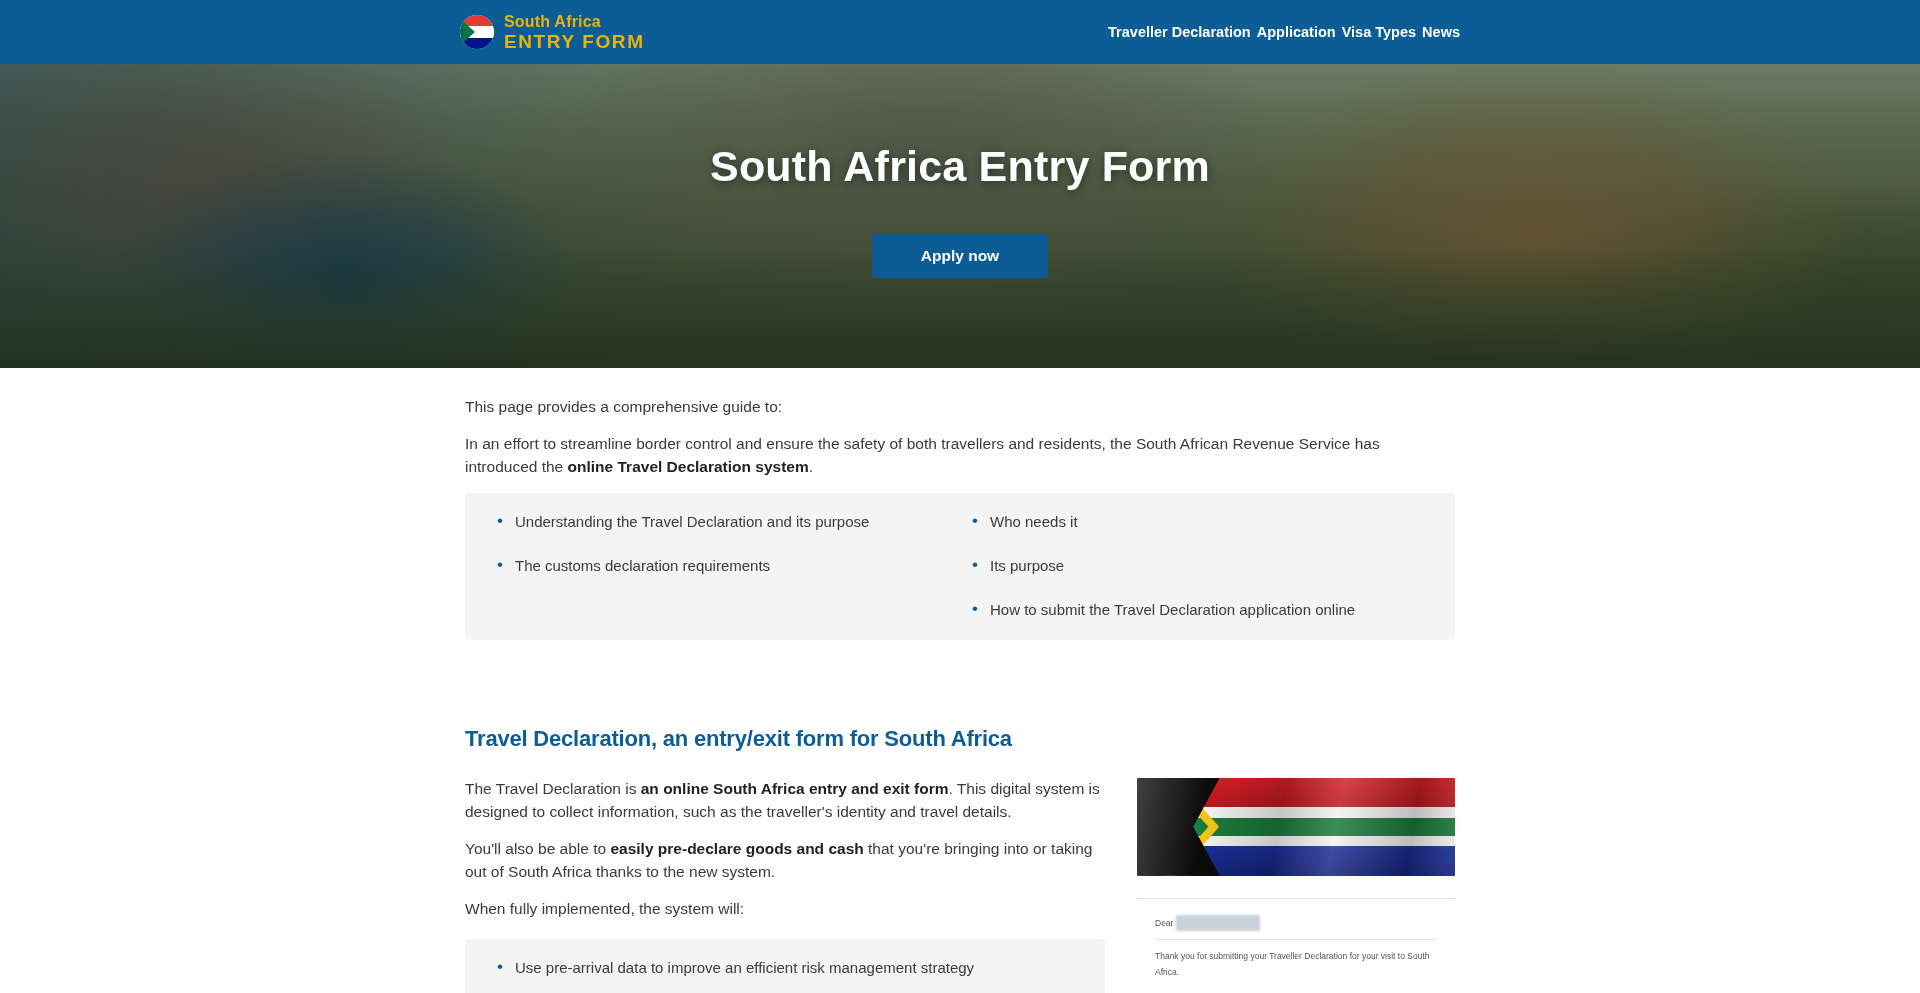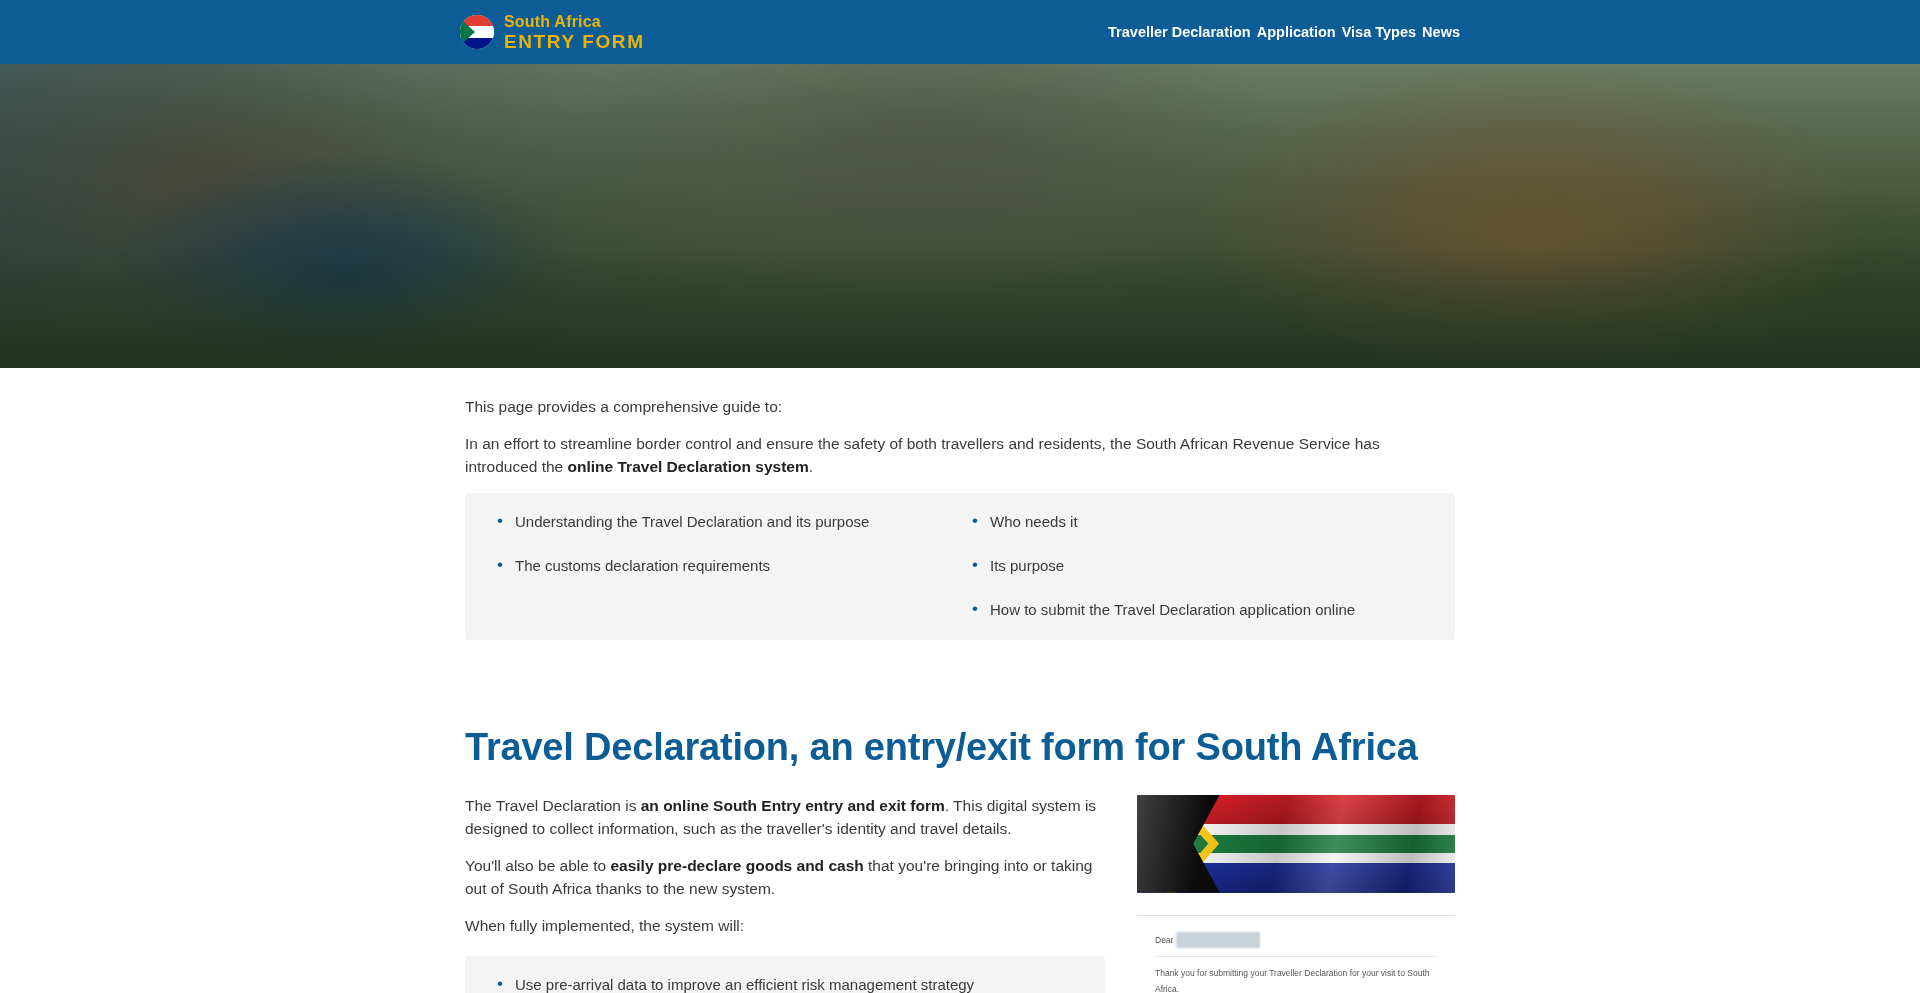--- a/index.html
+++ b/index.html
@@ -192,21 +192,21 @@
     content: "•";
     position: absolute;
     left: 4px; top: -1px;
     color: #0c5d96;
     font-size: 17px;
     line-height: 1.25;
   }
 
   .section-title {
     color: #0c5d96;
-    font-size: 38px;
+    font-size: 22px;
     font-weight: bold;
     margin-top: 86px;
     margin-bottom: 26px;
     letter-spacing: -.2px;
   }
 
   .cols {
     display: flex;
     gap: 32px;
   }
@@ -329,20 +329,24 @@
       <a href="#">Visa Types</a>
       <a href="#">News</a>
     </div>
 
   </div>
 </div>
 
 <div class="hero">
   <div class="hero-photo"></div>
   <div class="hero-ridge"></div>
+  <div class="hero-content">
+    <h1 class="hero-title">South Africa Entry Form</h1>
+    <button class="apply-btn">Apply now</button>
+  </div>
 </div>
 
 <div class="main">
 
   <p class="para">This page provides a comprehensive guide to:</p>
 
   <p class="para">
     <span>In an effort to streamline border control and ensure the safety of both travellers and residents, the South African Revenue Service has introduced the </span><b>online Travel Declaration system</b><span>.</span>
   </p>
 
@@ -357,21 +361,21 @@
       <li>How to submit the Travel Declaration application online</li>
     </ul>
   </div>
 
   <h2 class="section-title">Travel Declaration, an entry/exit form for South Africa</h2>
 
   <div class="cols">
 
     <div class="col-text">
       <p class="para">
-        <span>The Travel Declaration is </span><b>an online South Entry entry and exit form</b><span>. This digital system is designed to collect information, such as the traveller's identity and travel details.</span>
+        <span>The Travel Declaration is </span><b>an online South Africa entry and exit form</b><span>. This digital system is designed to collect information, such as the traveller's identity and travel details.</span>
       </p>
       <p class="para">
         <span>You'll also be able to </span><b>easily pre-declare goods and cash</b><span> that you're bringing into or taking out of South Africa thanks to the new system.</span>
       </p>
       <p class="para">When fully implemented, the system will:</p>
 
       <div class="lower-card">
         <ul>
           <li>Use pre-arrival data to improve an efficient risk management strategy</li>
         </ul>

